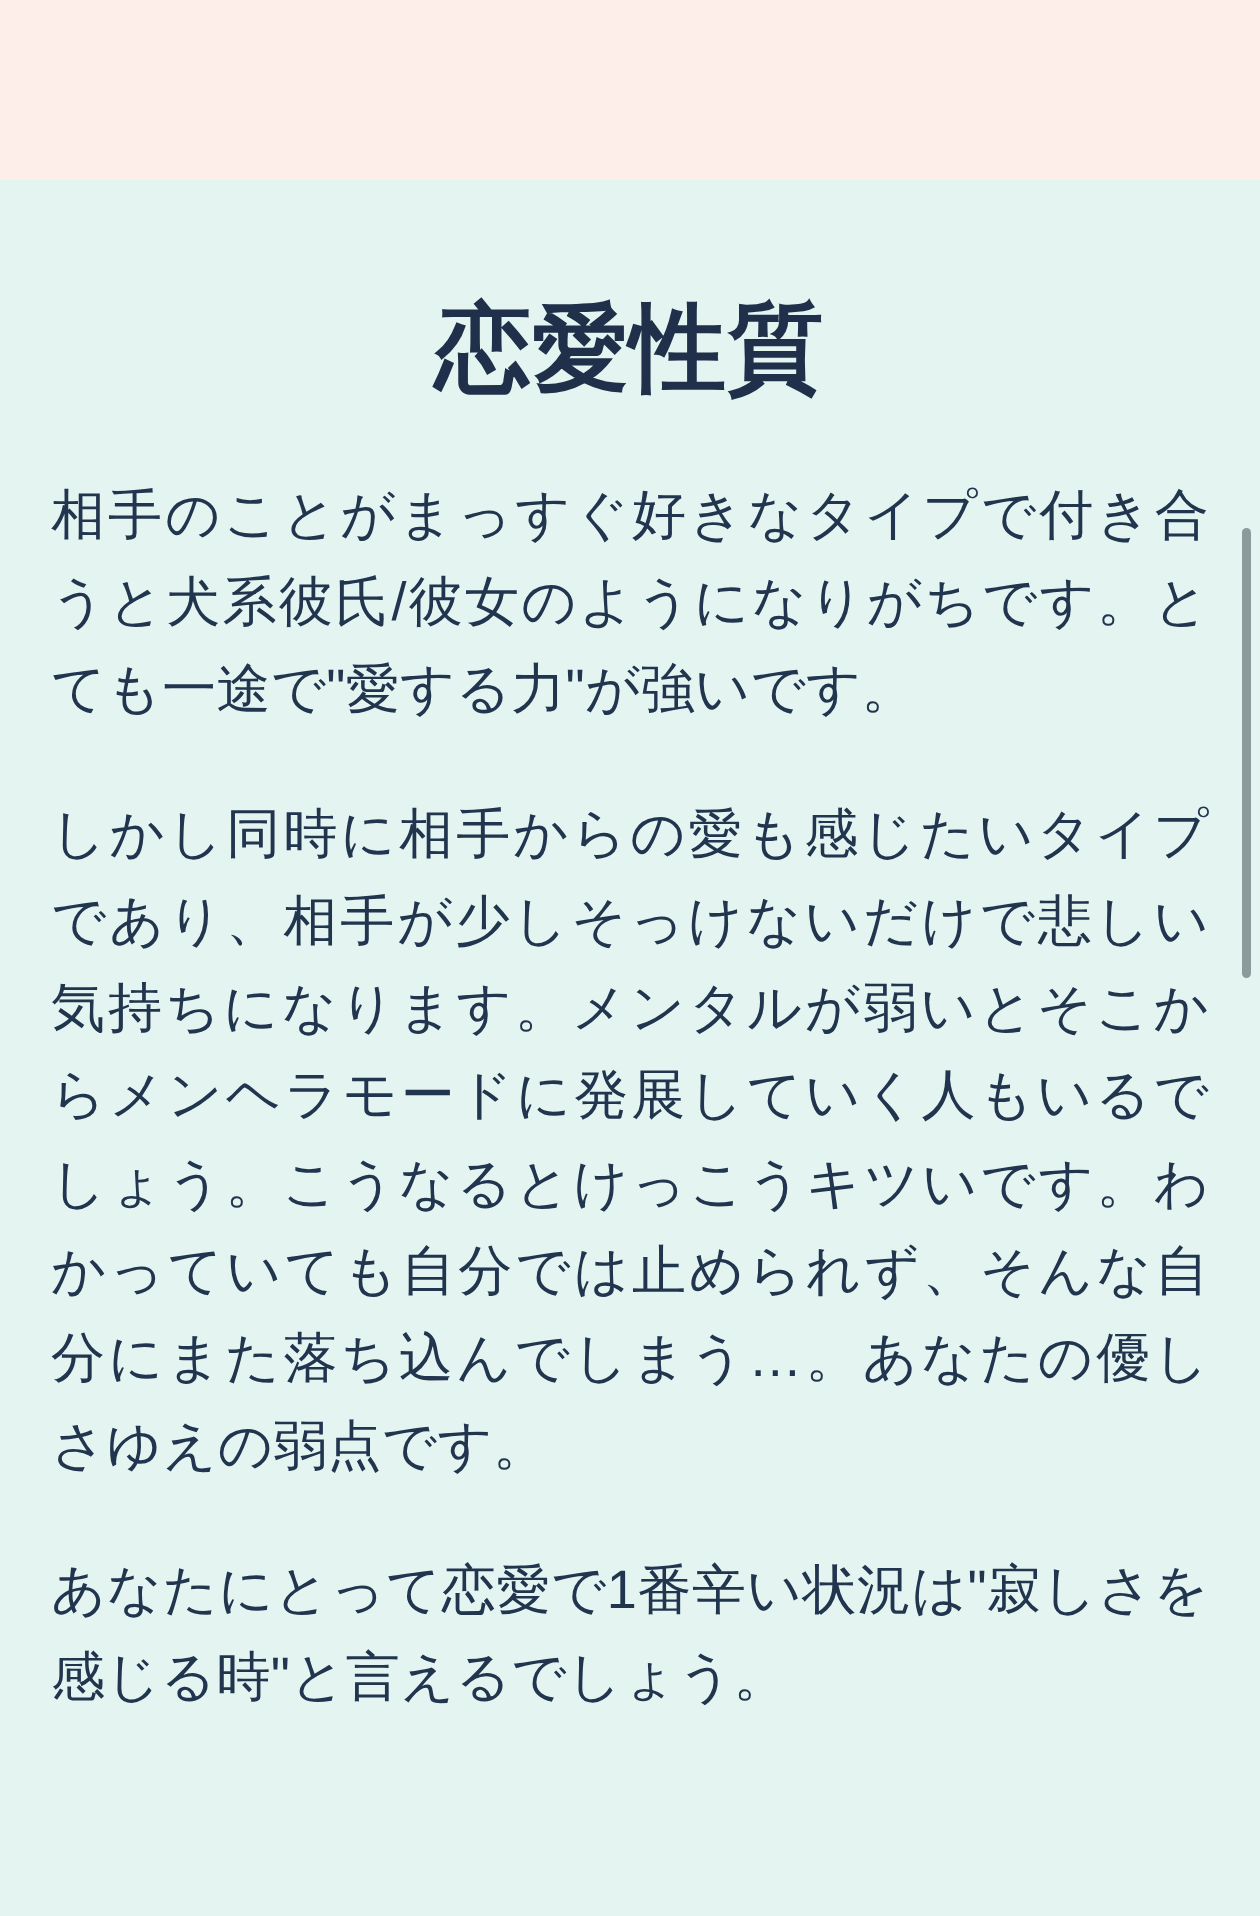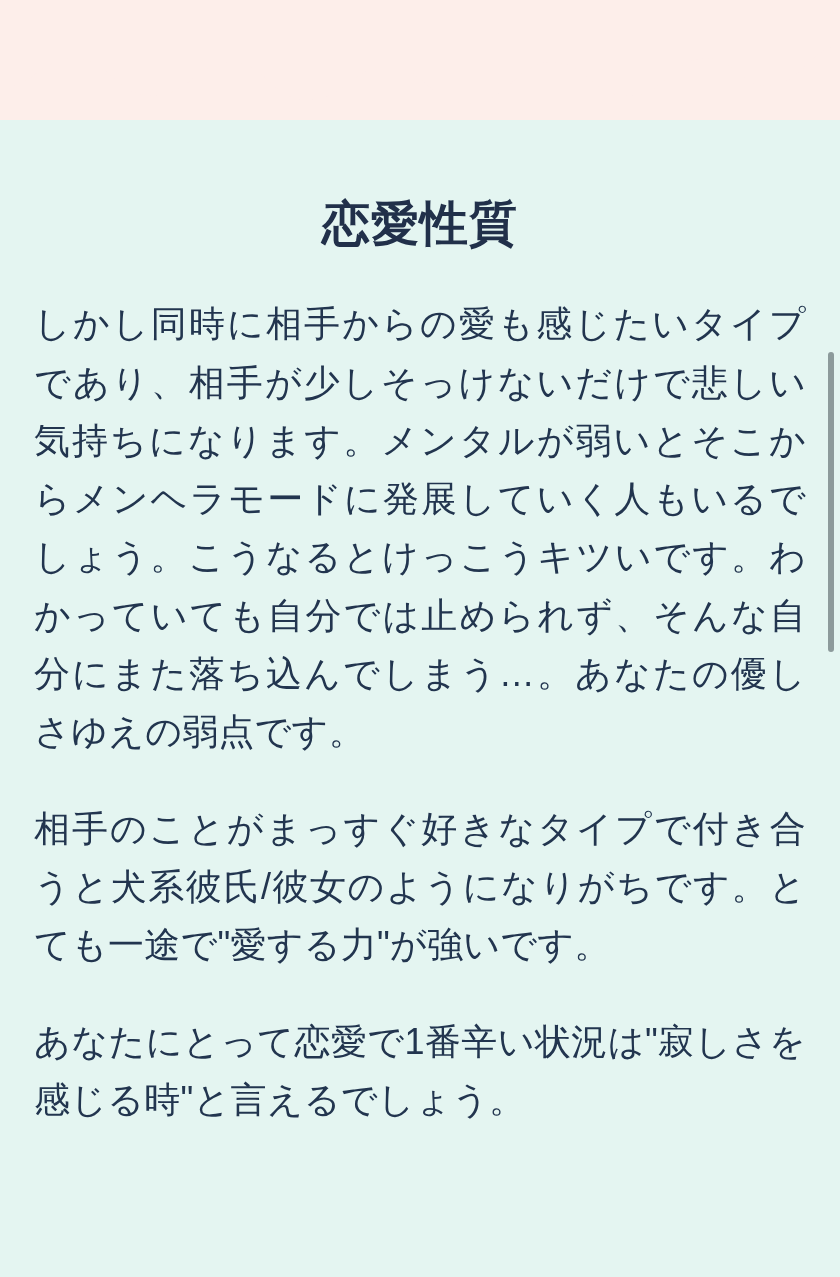--- a/index.html
+++ b/index.html
@@ -39,21 +39,21 @@
     width: 840px;
     height: 1277px;
     box-sizing: border-box;
     padding: 0 34px;
   }
 
   .title {
     margin: 0;
     padding-top: 196px;
     text-align: center;
-    font-size: 48px;
+    font-size: 64px;
     line-height: 1.15;
     font-weight: 700;
     color: #21304a;
     letter-spacing: 1px;
   }
 
   .body-copy {
     margin-top: 44px;
     color: #22354f;
     font-size: 36px;
@@ -109,22 +109,22 @@
              C116,96 110,58 74,58
              C40,58 34,88 0,88 Z" fill="#fdeeea"></path>
   </svg>
 </div>
 
 <div class="page">
 
   <h1 class="title">恋愛性質</h1>
 
   <div class="body-copy">
+    <p>相手のことがまっすぐ好きなタイプで付き合うと犬系彼氏/彼女のようになりがちです。とても一途で"愛する力"が強いです。</p>
     <p>しかし同時に相手からの愛も感じたいタイプであり、相手が少しそっけないだけで悲しい気持ちになります。メンタルが弱いとそこからメンヘラモードに発展していく人もいるでしょう。こうなるとけっこうキツいです。わかっていても自分では止められず、そんな自分にまた落ち込んでしまう…。あなたの優しさゆえの弱点です。</p>
-    <p>相手のことがまっすぐ好きなタイプで付き合うと犬系彼氏/彼女のようになりがちです。とても一途で"愛する力"が強いです。</p>
     <p>あなたにとって恋愛で1番辛い状況は"寂しさを感じる時"と言えるでしょう。</p>
   </div>
 
 </div>
 
 <div class="scroll-track">
   <div class="scroll-thumb"></div>
 </div>
 
 </body></html>

